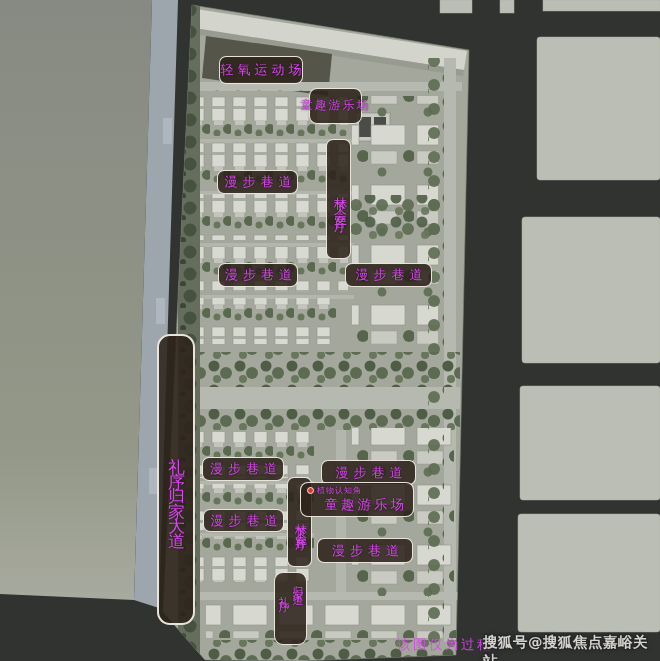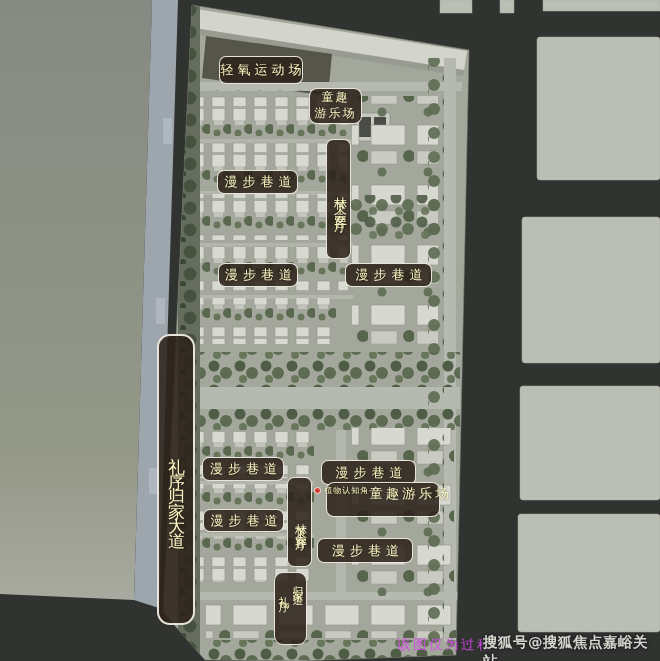--- a/index.html
+++ b/index.html
@@ -6,41 +6,41 @@
   .stage{
     position:relative;width:660px;height:661px;overflow:hidden;
     background:#30332f;font-family:"DejaVu Sans",sans-serif;
   }
   .stage svg{position:absolute;left:0;top:0;}
   
   .lbl{
     position:absolute;box-sizing:border-box;
     background:rgba(46,35,27,0.88);
     border:1.5px solid rgba(248,244,236,0.92);
-    border-radius:7px;color:#fef9c3;
+    border-radius:7px;color:#d946ef;
     display:flex;align-items:center;justify-content:center;
     text-shadow:0 0 2px rgba(0,0,0,.6);
     white-space:nowrap;
   }
   .h-lbl{font-size:13px;letter-spacing:5px;padding-left:6px;}
   .v-lbl{
     writing-mode:vertical-rl;text-orientation:upright;
     text-align:center;display:block;
   }
   .lbl-sports{left:219px;top:56px;width:84px;height:28px;font-size:13px;letter-spacing:4px;padding-left:4px;}
-  .lbl-kids-top{left:309px;top:88px;width:53px;height:36px;flex-direction:column;font-size:12px;letter-spacing:2px;line-height:1.3;border-radius:8px;}
+  .lbl-kids-top{left:309px;top:88px;width:53px;height:36px;flex-direction:row;font-size:12px;letter-spacing:2px;line-height:1.3;border-radius:8px;}
   .lbl-manbu1{left:217px;top:170px;width:81px;height:24px;}
   .lbl-linxia1{left:326px;top:139px;width:25px;height:120px;font-size:13px;letter-spacing:6px;line-height:20px;padding-top:4px;}
   .lbl-manbu2{left:218px;top:263px;width:80px;height:24px;}
   .lbl-manbu3{left:345px;top:263px;width:87px;height:24px;}
   .lbl-avenue{left:157px;top:334px;width:38px;height:291px;font-size:17px;letter-spacing:15px;line-height:32px;border-radius:13px;border-width:2px;padding-top:18px;}
   .lbl-manbu4{left:202px;top:457px;width:82px;height:24px;}
   .lbl-manbu5{left:321px;top:460px;width:95px;height:25px;}
   .lbl-linxia2{left:287px;top:477px;width:25px;height:90px;font-size:12px;letter-spacing:4px;line-height:20px;padding-top:3px;}
-  .lbl-kids-bottom{left:326px;top:482px;width:114px;height:35px;flex-direction:row;align-items:stretch;justify-content:center;border-radius:8px;padding:2px 6px;}
+  .lbl-kids-bottom{left:300px;top:482px;width:114px;height:35px;flex-direction:column;align-items:stretch;justify-content:center;border-radius:8px;padding:2px 6px;}
   .kids-line1{display:flex;align-items:center;gap:3px;font-size:8px;letter-spacing:1px;height:10px;}
   .kids-dot{width:7px;height:7px;border-radius:50%;background:#d43c2f;border:1.5px solid #f2e9e2;box-sizing:border-box;flex:0 0 auto;}
   .kids-line2{font-size:13.5px;letter-spacing:3px;text-align:right;}
   .lbl-manbu6{left:203px;top:509px;width:81px;height:23px;}
   .lbl-manbu7{left:317px;top:538px;width:96px;height:25px;}
   .lbl-homecoming{left:274px;top:572px;width:33px;height:73px;border-radius:9px;display:flex;flex-direction:row;align-items:flex-start;justify-content:center;gap:1px;padding-top:3px;}
   .home-col{writing-mode:vertical-rl;text-orientation:upright;font-size:11px;letter-spacing:5px;line-height:13px;}
   .home-col-left{margin-top:11px;}
   
   .wm-disclaimer{

